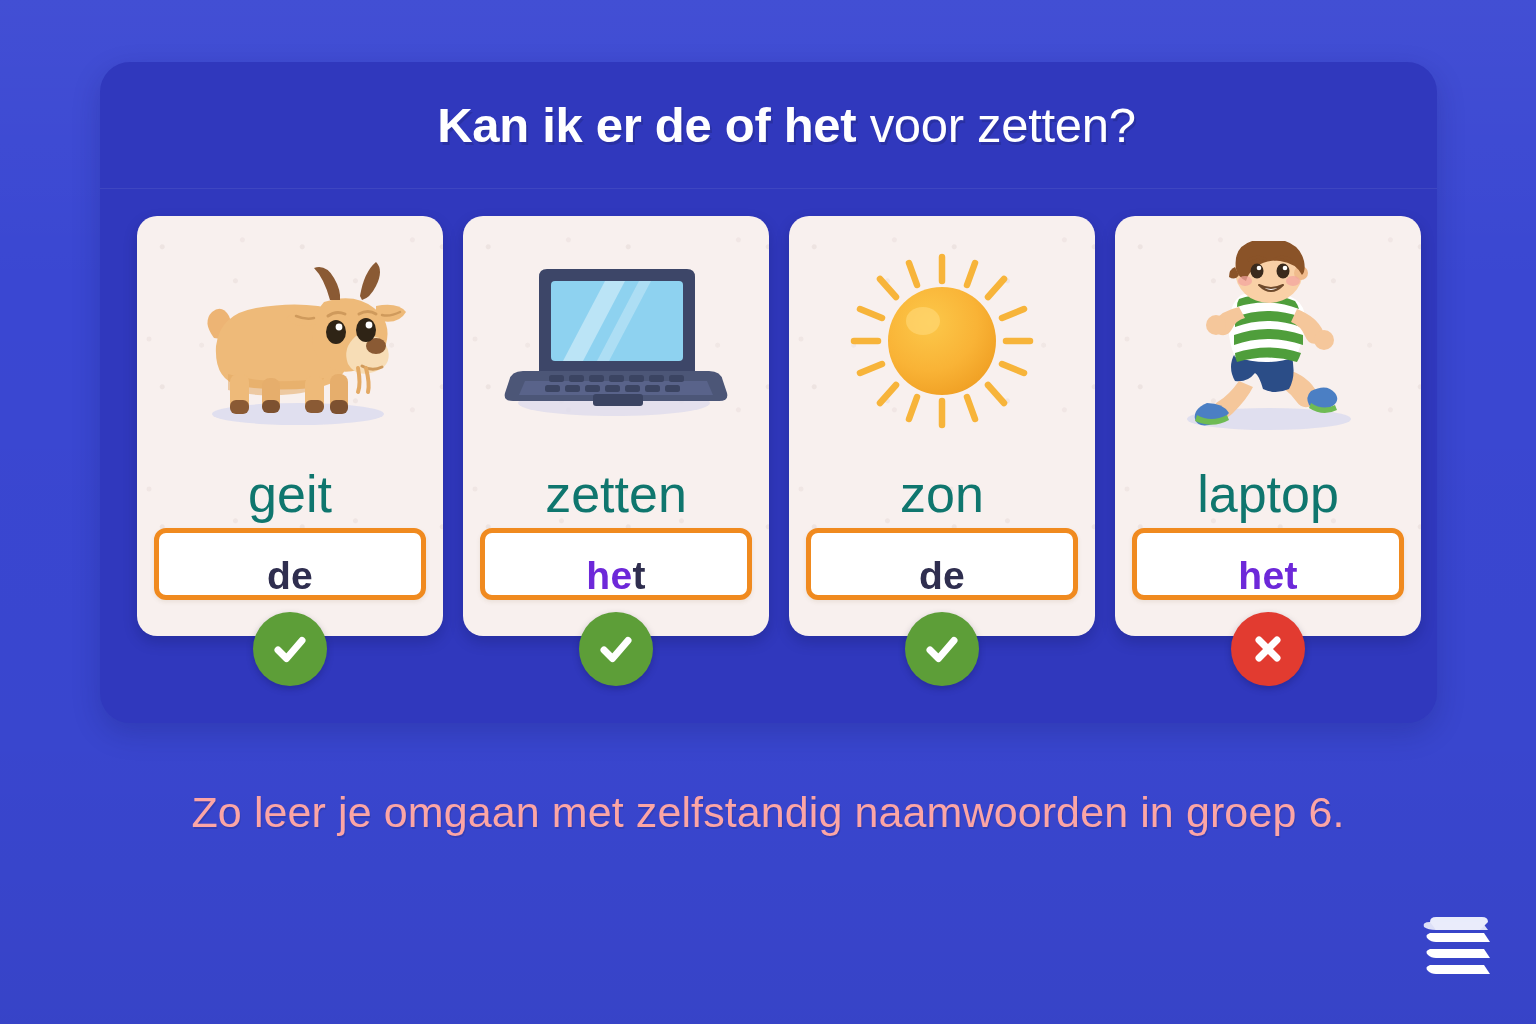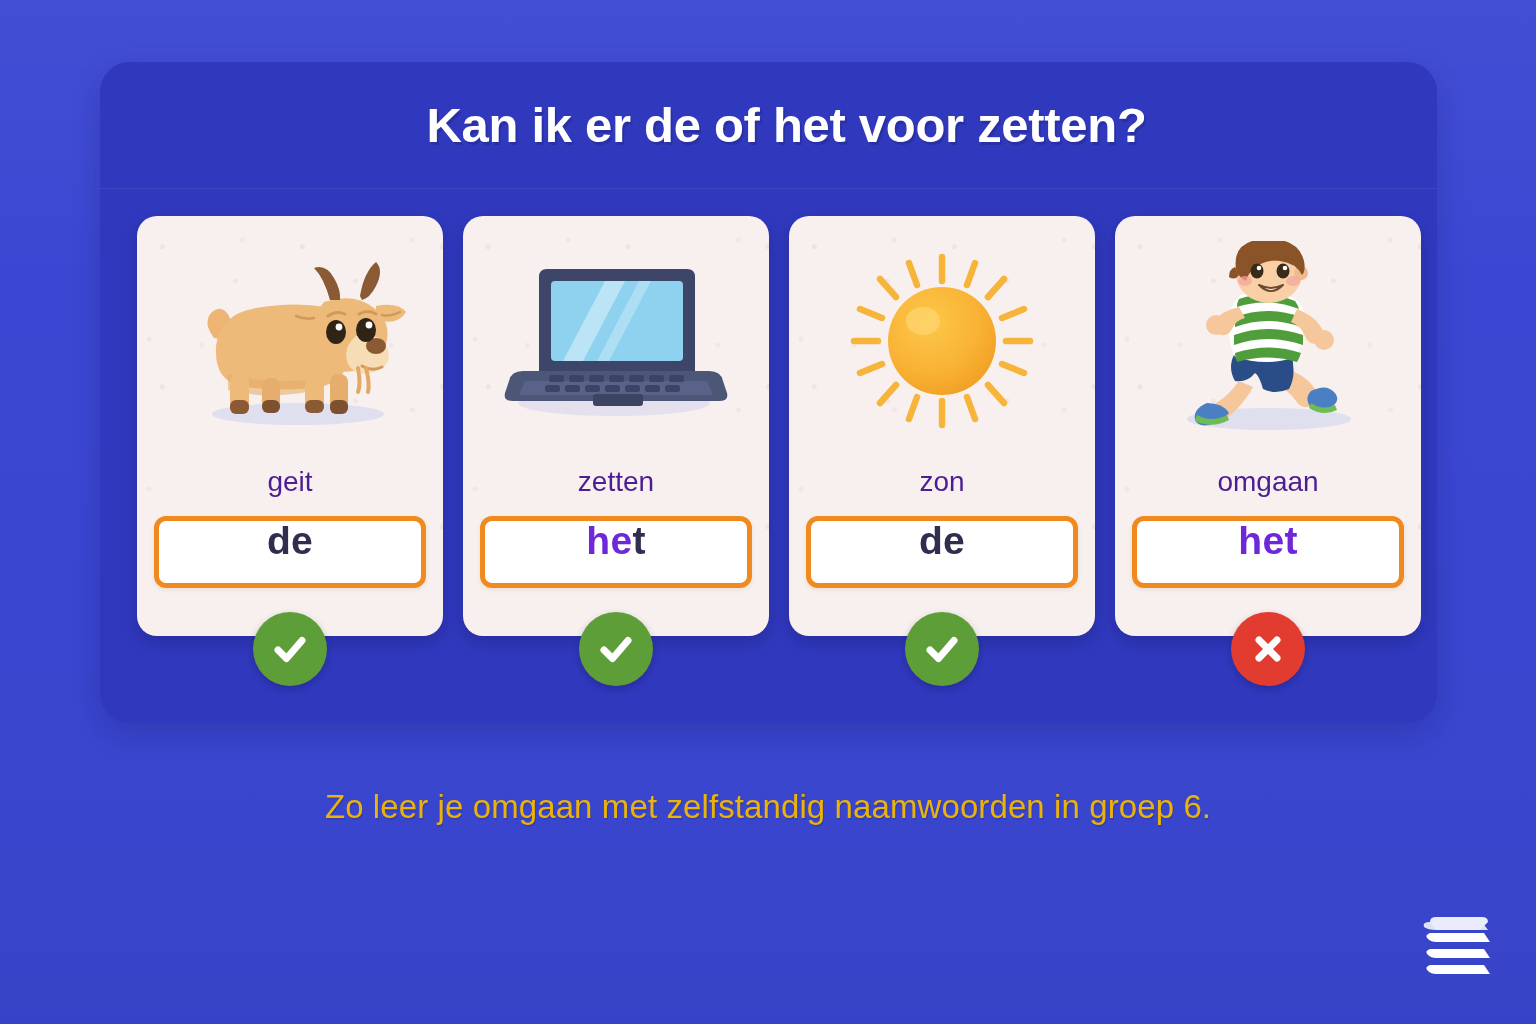--- a/index.html
+++ b/index.html
@@ -54,21 +54,21 @@
 
   .title {
     font-size: 49px;
     letter-spacing: -0.3px;
     color: #ffffff;
     text-shadow: 2px 3px 0 rgba(0,0,0,0.13);
     white-space: nowrap;
     text-align: center;
   }
   .title .t-strong { font-weight: 700; margin-left: 36px; }
-  .title .t-light  { font-weight: 700; margin-top: 24px; }
+  .title .t-light  { font-weight: 400; margin-top: 24px; }
 
   
   .card-row {
     position: absolute;
     left: 37px;
     top: 154px;
     width: 1263px;
     display: flex;
     gap: 20px;
   }
@@ -112,37 +112,37 @@
     width: 100%;
     height: 250px;
     display: flex;
     align-items: center;
     justify-content: center;
   }
 
   .word {
     position: relative;
     z-index: 1;
-    font-size: 28px;
-    color: #4c1d95;
+    font-size: 52px;
+    color: #0f766e;
     line-height: 1;
     margin-top: 2px;
   }
 
   .answer-box {
     position: relative;
     z-index: 1;
-    margin-top: 20px;
+    margin-top: 8px;
     width: 272px;
     height: 72px;
     background: #ffffff;
     border: 5px solid #f08a1f;
     border-radius: 12px;
     display: flex;
-    align-items: flex-start;
+    align-items: flex-end;
     justify-content: center;
     box-shadow: 0 2px 4px rgba(120,90,40,0.10);
   }
 
   .answer-text {
     font-size: 39px;
     font-weight: 700;
     letter-spacing: 0.3px;
     line-height: 1;
   }
@@ -167,22 +167,22 @@
   .badge.correct { background: #5d9e38; }
   .badge.wrong   { background: #e23b30; }
 
   
   .caption {
     position: absolute;
     left: 0;
     top: 788px;
     width: 100%;
     text-align: center;
-    color: #eab308;
-    font-size: 33px;
+    color: #fca5a5;
+    font-size: 43px;
     font-weight: 400;
     letter-spacing: 0.1px;
     text-shadow: 1px 2px 0 rgba(0,0,0,0.10);
   }
 
   .logo {
     position: absolute;
     right: 38px;
     bottom: 42px;
     width: 78px;
@@ -409,21 +409,21 @@
 
             <path d="M88 19 q8 -5 16 -1" stroke="#8a5328" stroke-width="3" fill="none" stroke-linecap="round"></path>
             <path d="M114 18 q8 -4 16 1" stroke="#8a5328" stroke-width="3" fill="none" stroke-linecap="round"></path>
 
             <ellipse cx="84" cy="40" rx="7" ry="5" fill="#f2a3a0" opacity="0.72"></ellipse>
             <ellipse cx="132" cy="40" rx="7" ry="5" fill="#f2a3a0" opacity="0.72"></ellipse>
 
             <path d="M98 44 q12 12 24 0 q-12 6 -24 0 z" fill="#ffffff" stroke="#6e4a2c" stroke-width="2" stroke-linejoin="round"></path>
           </svg>
         </div>
-        <div class="word">omgaan</div>
+        <div class="word">laptop</div>
         <div class="answer-box">
           <span class="answer-text">
             <span class="art-blue">het</span><span class="art-dark"></span>
           </span>
         </div>
       </div>
       <div class="badge wrong">
         <svg width="44" height="44" viewBox="0 0 44 44">
           <path d="M13 13 L31 31 M31 13 L13 31" stroke="#ffffff" stroke-width="7" fill="none" stroke-linecap="round"></path>
         </svg>

